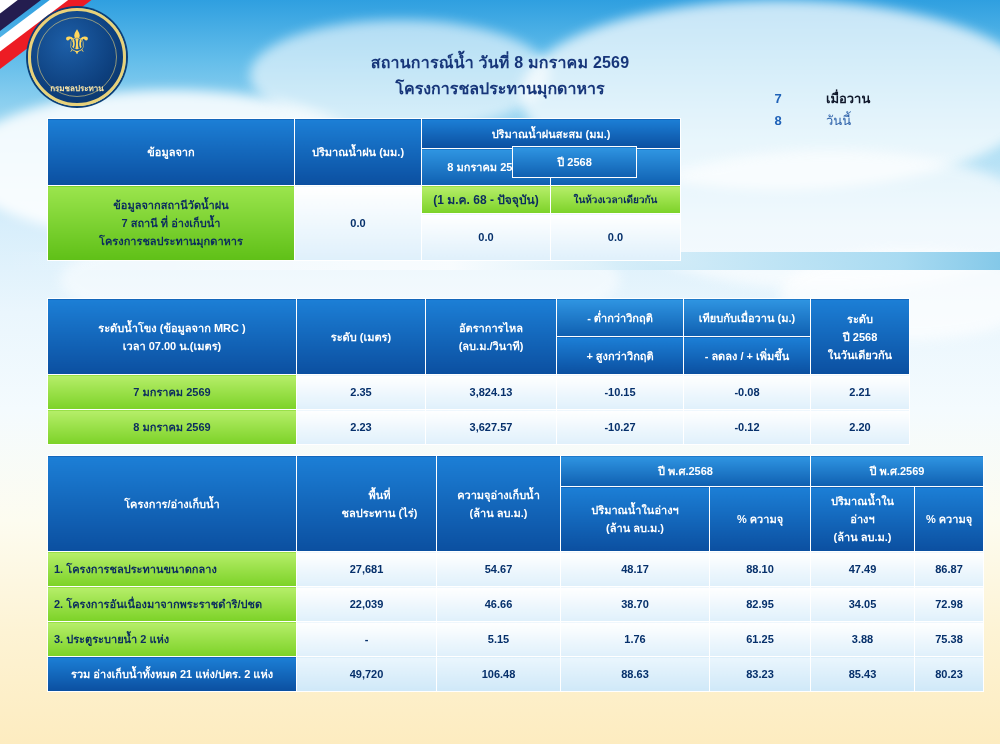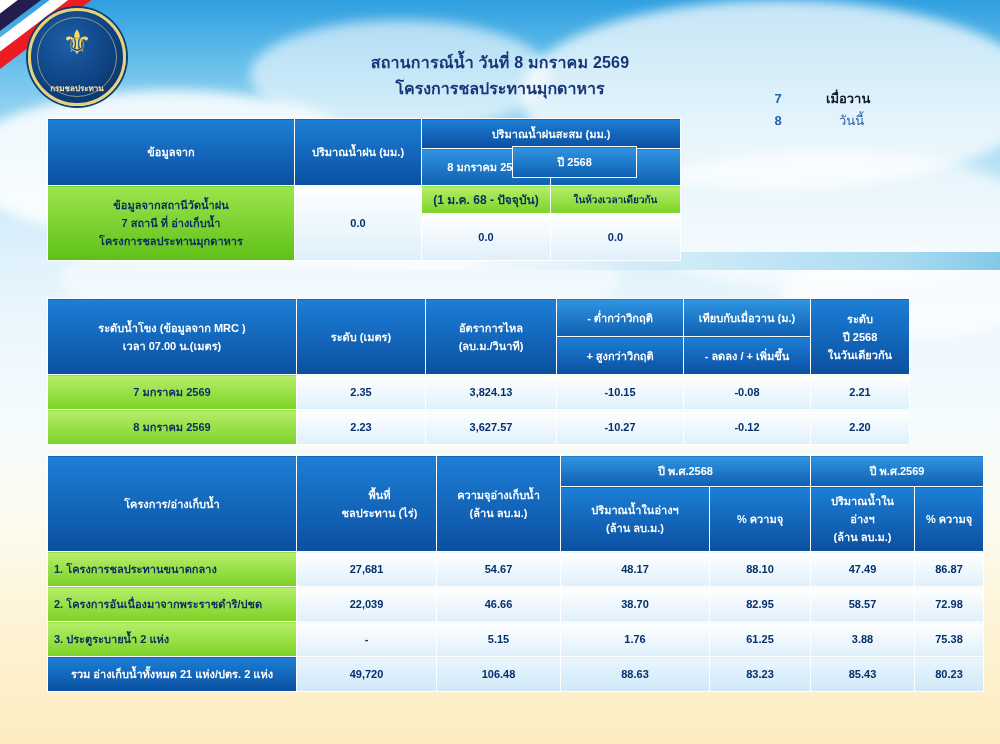--- a/index.html
+++ b/index.html
@@ -35,21 +35,21 @@
 
   h1.title{position:absolute;left:0;right:0;top:50px;text-align:center;margin:0;
     font-size:16px;font-weight:bold;color:#17367a;letter-spacing:.2px;}
   h2.subtitle{position:absolute;left:0;right:0;top:76px;text-align:center;margin:0;
     font-size:16px;font-weight:bold;color:#17367a;}
 
   .daylabels{position:absolute;left:770px;top:88px;width:160px;font-size:13px;color:#2b5fa8;}
   .daylabels .row{display:flex;gap:40px;line-height:22px;}
   .daylabels .num{width:16px;text-align:center;font-weight:bold;color:#1f62b8;}
   .daylabels .lab{color:#0f172a;font-weight:bold;}
-  .daylabels .row2 .lab{color:#2b5fa8;font-weight:normal;margin-left:13px;}
+  .daylabels .row2 .lab{color:#2b5fa8;font-weight:normal;}
 
   table{border-collapse:collapse;position:absolute;font-size:11px;}
   td,th{border:1px solid #ffffff;text-align:center;vertical-align:middle;}
   .hdr{background:linear-gradient(to bottom,#1c7fd6,#0b4fa0);color:#ffffff;font-weight:bold;}
   .hdr2{background:linear-gradient(to bottom,#2f95e2,#0f5fb0);color:#ffffff;font-weight:bold;}
   .green{background:linear-gradient(to bottom,#9be54d,#5fc017);color:#0b2c5e;font-weight:bold;}
   .green-lt{background:linear-gradient(to bottom,#b6ee6a,#7cd227);color:#0b2c5e;font-weight:bold;}
   .cell{background:linear-gradient(to bottom,#ffffff,#dff0fb);color:#06306b;font-weight:bold;}
   .cellb{background:linear-gradient(to bottom,#eaf6fd,#cfe8f8);color:#06306b;font-weight:bold;}
 
@@ -221,21 +221,21 @@
     <td class="cell">88.10</td>
     <td class="cell">47.49</td>
     <td class="cell">86.87</td>
   </tr>
   <tr>
     <td class="green-lt lft" style="height:24px;">2. โครงการอันเนื่องมาจากพระราชดำริ/ปชด</td>
     <td class="cell">22,039</td>
     <td class="cell">46.66</td>
     <td class="cell">38.70</td>
     <td class="cell">82.95</td>
-    <td class="cell">58.57</td>
+    <td class="cell">34.05</td>
     <td class="cell">72.98</td>
   </tr>
   <tr>
     <td class="green-lt lft" style="height:24px;">3. ประตูระบายน้ำ 2 แห่ง</td>
     <td class="cell">-</td>
     <td class="cell">5.15</td>
     <td class="cell">1.76</td>
     <td class="cell">61.25</td>
     <td class="cell">3.88</td>
     <td class="cell">75.38</td>

